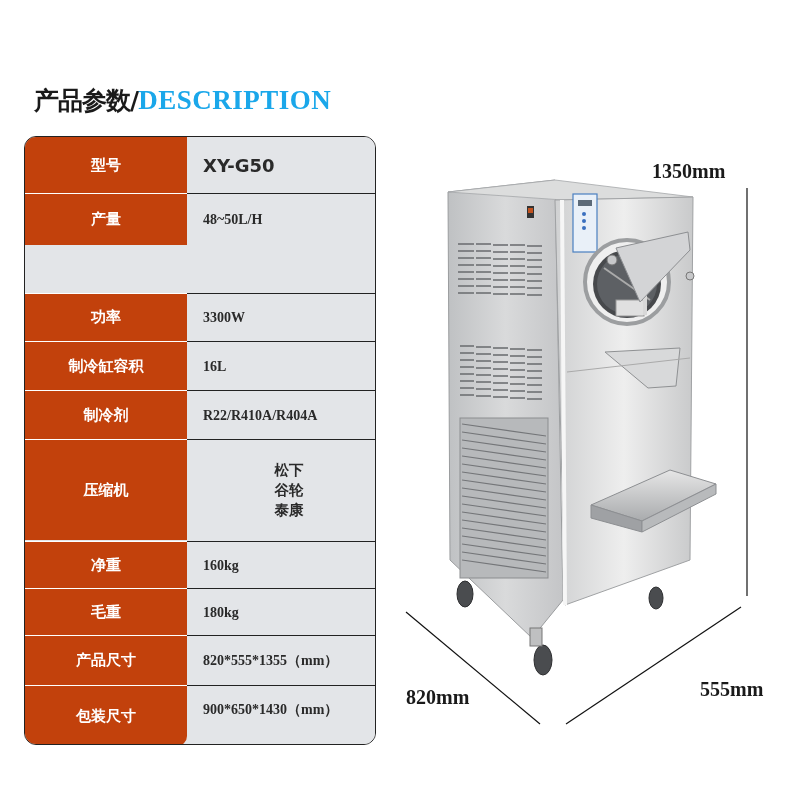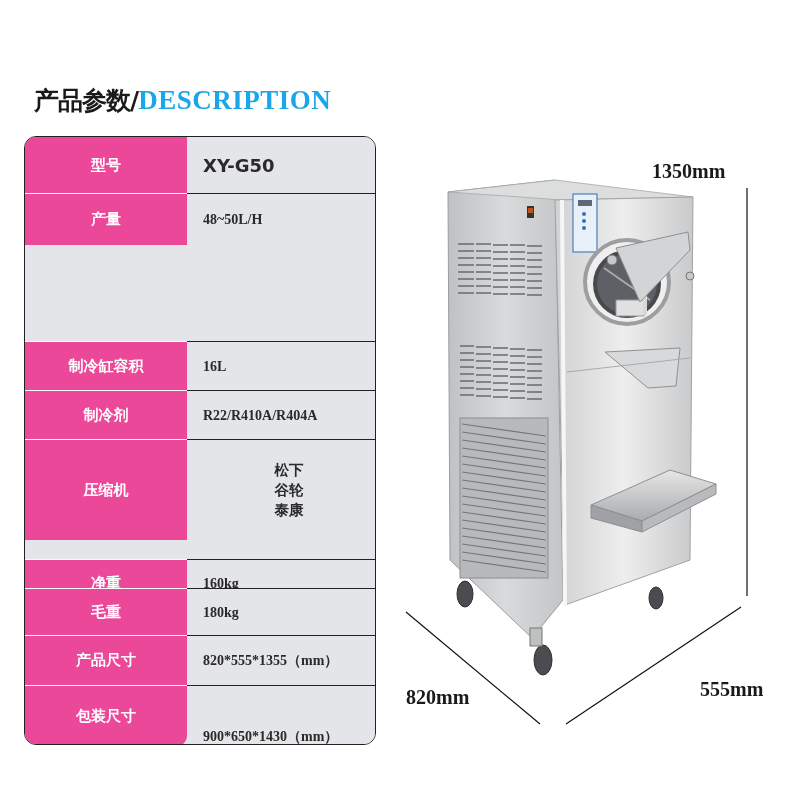--- a/index.html
+++ b/index.html
@@ -13,21 +13,21 @@
     .title .cn { font-family: "DejaVu Sans", sans-serif; font-weight: bold; font-size: 25px; color: #1a1a1a; letter-spacing: -1px; }
     .title .en { font-family: "Liberation Serif", serif; font-weight: bold; font-size: 27px; color: #1aa7ea; letter-spacing: 0.5px; }
 
     .spec-table {
       position: absolute; left: 24px; top: 136px; width: 352px; height: 609px;
       border: 1.5px solid #222; border-radius: 12px; overflow: hidden;
       background: #e3e5e8;
     }
     .row { position: absolute; left: 0; width: 100%; display: flex; }
     .row .label {
-      width: 162px; height: 100%; background: #ec4899;
+      width: 162px; height: 100%; background: #c2410c;
       color: #ffffff; font-weight: bold; font-size: 15px;
       display: flex; align-items: center; justify-content: center;
       border-top: 1.5px solid #ffffff;
     }
     .row .val {
       flex: 1; height: 100%; background: #e3e5e8;
       border-top: 1.5px solid #222;
       display: flex; flex-direction: column; justify-content: center;
       padding-left: 16px; color: #2a2a2a;
       font-family: "Liberation Serif", serif; font-weight: bold; font-size: 14px; line-height: 19px;
@@ -50,20 +50,26 @@
   <div class="row first" style="top:0;height:56px">
     <div class="label">型号</div>
     <div class="val sans">
         <span>XY-G50</span>
       </div>
   </div>
   <div class="row" style="top:56px;height:52px">
     <div class="label">产量</div>
     <div class="val">
         <span>48~50L/H</span>
+      </div>
+  </div>
+  <div class="row" style="top:156px;height:48px">
+    <div class="label">功率</div>
+    <div class="val">
+        <span>3300W</span>
       </div>
   </div>
   <div class="row" style="top:204px;height:49px">
     <div class="label">制冷缸容积</div>
     <div class="val">
         <span>16L</span>
       </div>
   </div>
   <div class="row" style="top:253px;height:49px">
     <div class="label">制冷剂</div>
@@ -72,41 +78,41 @@
       </div>
   </div>
   <div class="row" style="top:302px;height:101px">
     <div class="label">压缩机</div>
     <div class="val cn">
       <span>松下</span>
       <span>谷轮</span>
       <span>泰康</span>
     </div>
   </div>
-  <div class="row" style="top:422px;height:48px">
+  <div class="row" style="top:404px;height:48px">
     <div class="label">净重</div>
     <div class="val">
         <span>160kg</span>
       </div>
   </div>
   <div class="row" style="top:451px;height:47px">
     <div class="label">毛重</div>
     <div class="val">
         <span>180kg</span>
       </div>
   </div>
   <div class="row" style="top:498px;height:50px">
     <div class="label">产品尺寸</div>
     <div class="val">
         <span>820*555*1355（mm）</span>
       </div>
   </div>
   <div class="row" style="top:548px;height:61px">
     <div class="label" style="border-bottom-right-radius:10px">包装尺寸</div>
-    <div class="val" style="justify-content:flex-end;padding-top:4px">
+    <div class="val" style="justify-content:flex-start;padding-top:14px">
         <span>900*650*1430（mm）</span>
       </div>
   </div>
 </div>
 
 <div class="dim" style="left:652px;top:160px">1350mm</div>
 <div class="dim" style="left:406px;top:686px">820mm</div>
 <div class="dim" style="left:700px;top:678px">555mm</div>
 
 <svg width="800" height="800" style="position:absolute;left:0;top:0;pointer-events:none">

